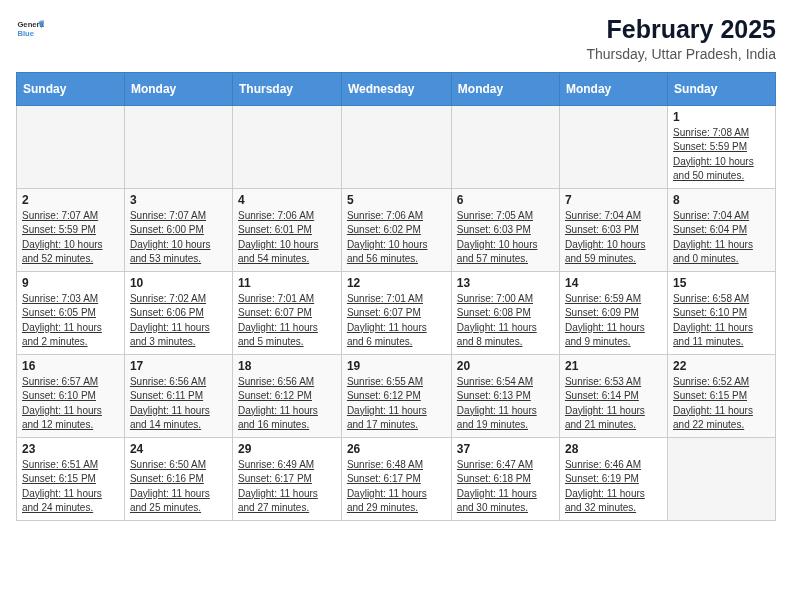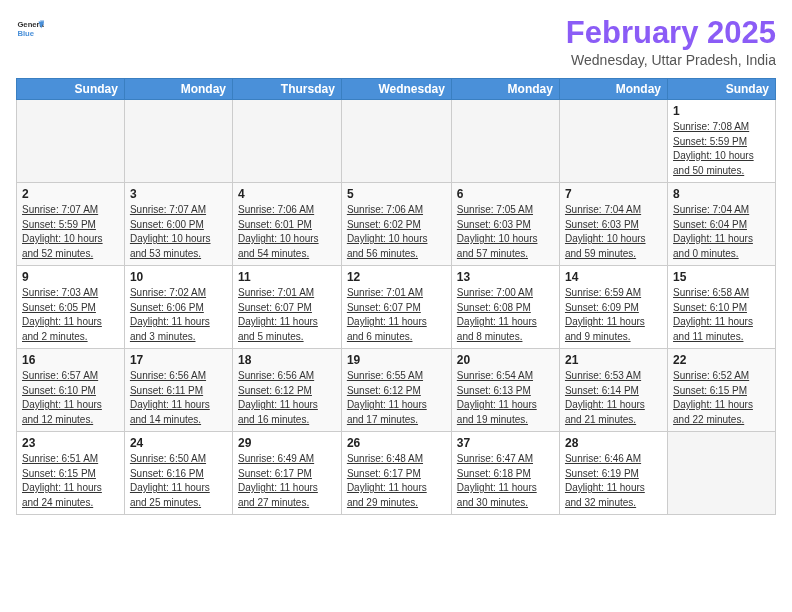--- a/index.html
+++ b/index.html
@@ -27,42 +27,42 @@
       gap: 4px;
     }
     .logo-icon {
       width: 28px;
       height: 28px;
     }
     .title-block {
       text-align: right;
     }
     .month-title {
-      font-size: 31px;
+      font-size: 25px;
       font-weight: bold;
-      color: #8b5cf6;
+      color: #0f172a;
       line-height: 1.1;
     }
     .location-subtitle {
       font-size: 14px;
       color: #555;
       margin-top: 2px;
     }
     .calendar {
       width: 100%;
       border-collapse: collapse;
       border: 1px solid #ccc;
     }
     .calendar th {
       background: #4a90d9;
       color: #fff;
       font-size: 12px;
       font-weight: bold;
-      text-align: right;
-      padding: 3px 6px;
+      text-align: left;
+      padding: 9px 6px;
       border: 1px solid #3a7fc1;
     }
     .calendar td {
       vertical-align: top;
       border: 1px solid #ccc;
       padding: 4px 5px;
       width: 113px;
       min-height: 80px;
       height: 80px;
       font-size: 10px;
@@ -97,21 +97,21 @@
     <div class="logo">
       <svg class="logo-icon" viewBox="0 0 40 40" xmlns="http://www.w3.org/2000/svg">
         <text x="2" y="16" font-size="11" font-weight="bold" fill="#333" font-family="Arial">General</text>
         <text x="2" y="28" font-size="11" font-weight="bold" fill="#4a90d9" font-family="Arial">Blue</text>
         <polygon points="32,8 40,8 36,18" fill="#4a90d9"></polygon>
         <polygon points="34,6 40,6 40,14" fill="#4a90d9" opacity="0.6"></polygon>
       </svg>
     </div>
     <div class="title-block">
       <div class="month-title">February 2025</div>
-      <div class="location-subtitle">Wednesday, Uttar Pradesh, India</div>
+      <div class="location-subtitle">Thursday, Uttar Pradesh, India</div>
     </div>
   </div>
 
   <table class="calendar">
     <thead>
       <tr>
       <th>Sunday</th>
           <th>Monday</th>
           <th>Thursday</th>
           <th>Wednesday</th>

